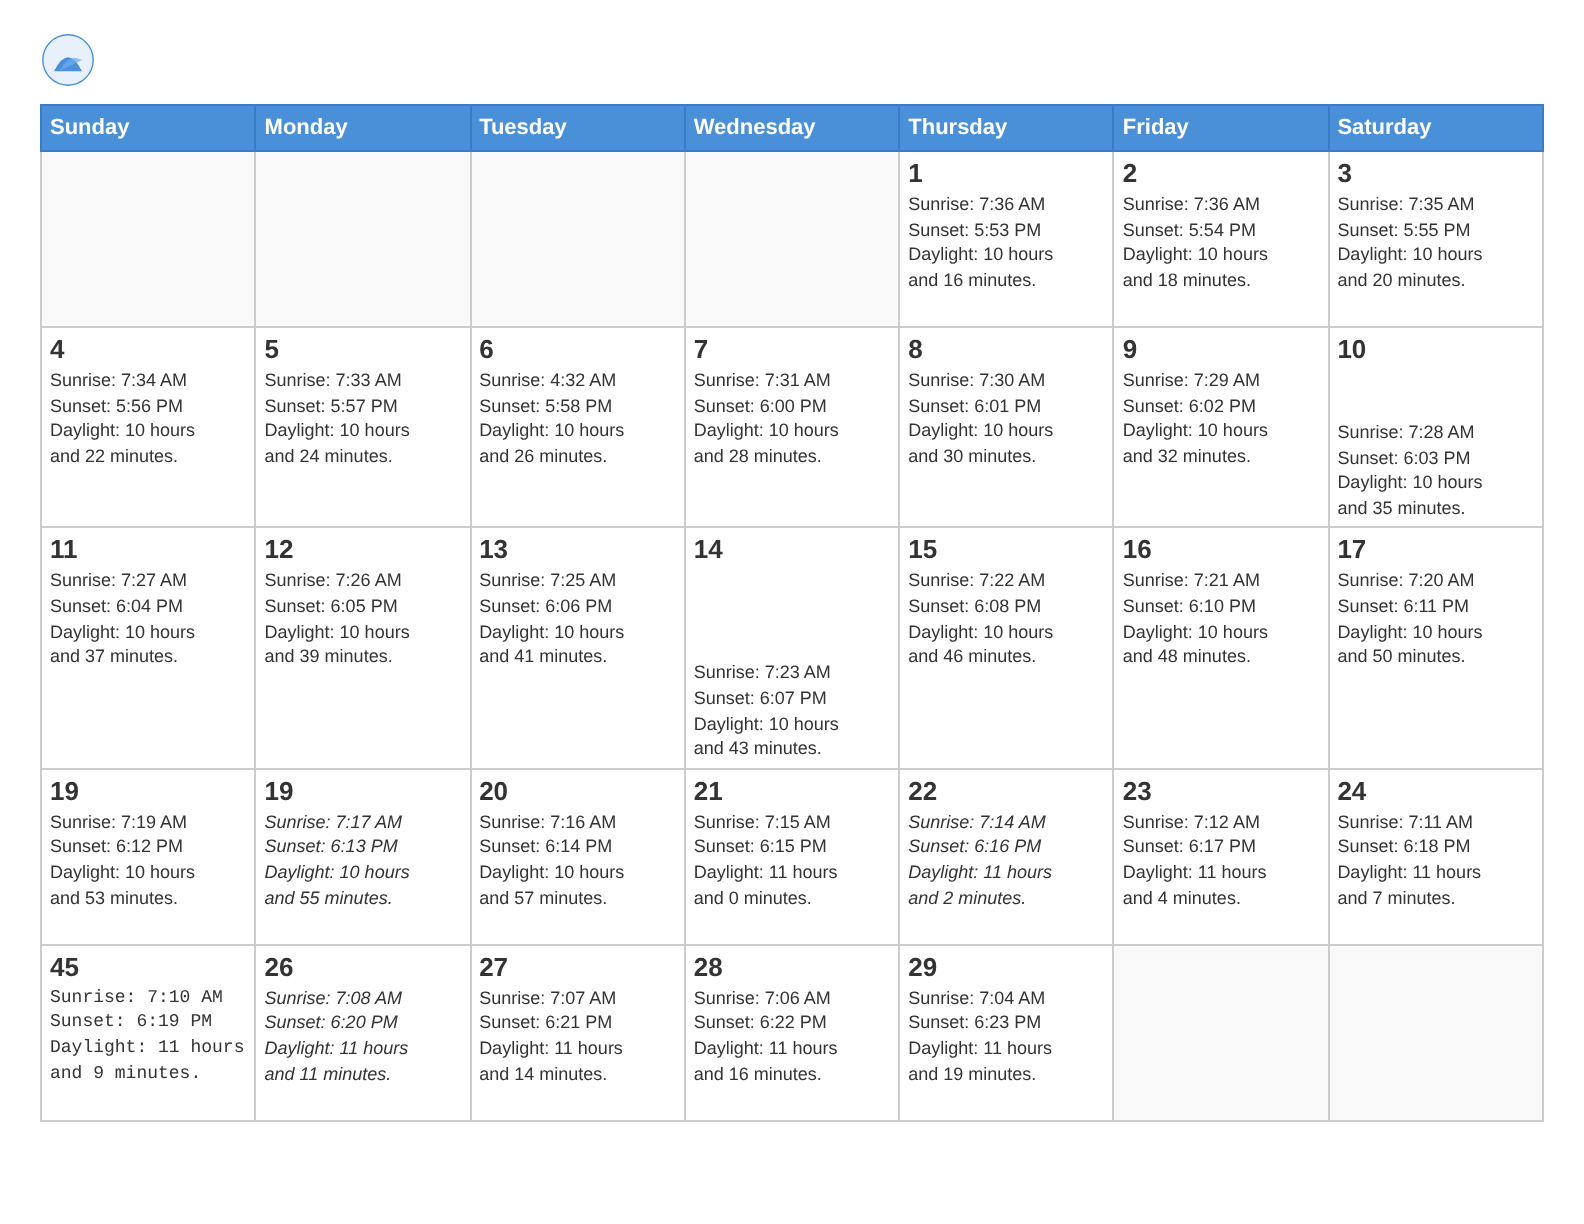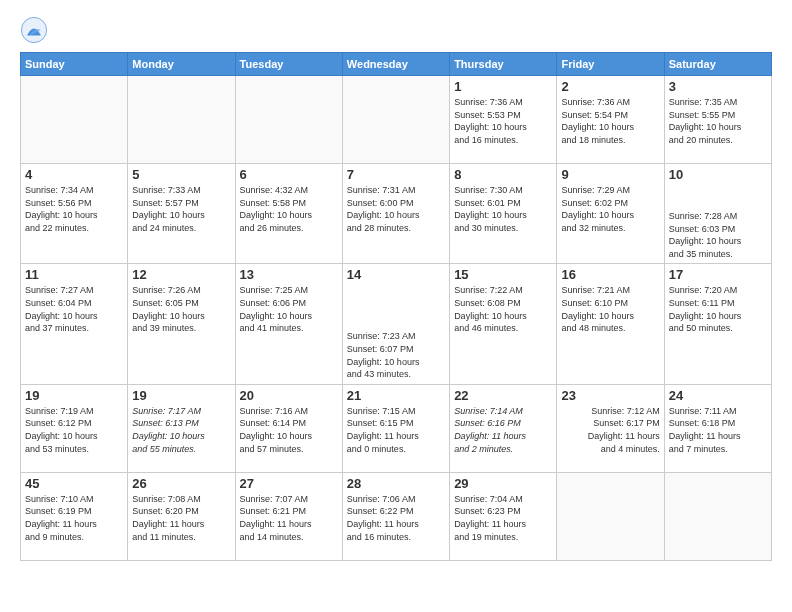--- a/index.html
+++ b/index.html
@@ -289,44 +289,44 @@
           </td>
           <td>
             <span class="day-num">22</span>
             <div class="day-info" style="white-space: pre-line; font-style: italic;">Sunrise: 7:14 AM
 Sunset: 6:16 PM
 Daylight: 11 hours
 and 2 minutes.</div>
           </td>
           <td>
             <span class="day-num">23</span>
-            <div class="day-info" style="white-space: pre-line; text-align: right;">Sunrise: 7:12 AM
+            <div class="day-info" style="white-space: pre-line;">Sunrise: 7:12 AM
 Sunset: 6:17 PM
 Daylight: 11 hours
 and 4 minutes.</div>
           </td>
           <td>
             <span class="day-num">24</span>
             <div class="day-info" style="white-space: pre-line;">Sunrise: 7:11 AM
 Sunset: 6:18 PM
 Daylight: 11 hours
 and 7 minutes.</div>
           </td>
         </tr>
         <tr class="week-row">
           <td>
             <span class="day-num">45</span>
-            <div class="day-info" style="white-space: pre-line;">Sunrise: 7:10 AM
+            <div class="day-info" style="white-space: pre-line; font-family: Liberation Mono, monospace;">Sunrise: 7:10 AM
 Sunset: 6:19 PM
 Daylight: 11 hours
 and 9 minutes.</div>
           </td>
           <td>
             <span class="day-num">26</span>
-            <div class="day-info" style="white-space: pre-line;">Sunrise: 7:08 AM
+            <div class="day-info" style="white-space: pre-line; font-style: italic;">Sunrise: 7:08 AM
 Sunset: 6:20 PM
 Daylight: 11 hours
 and 11 minutes.</div>
           </td>
           <td>
             <span class="day-num">27</span>
             <div class="day-info" style="white-space: pre-line;">Sunrise: 7:07 AM
 Sunset: 6:21 PM
 Daylight: 11 hours
 and 14 minutes.</div>

